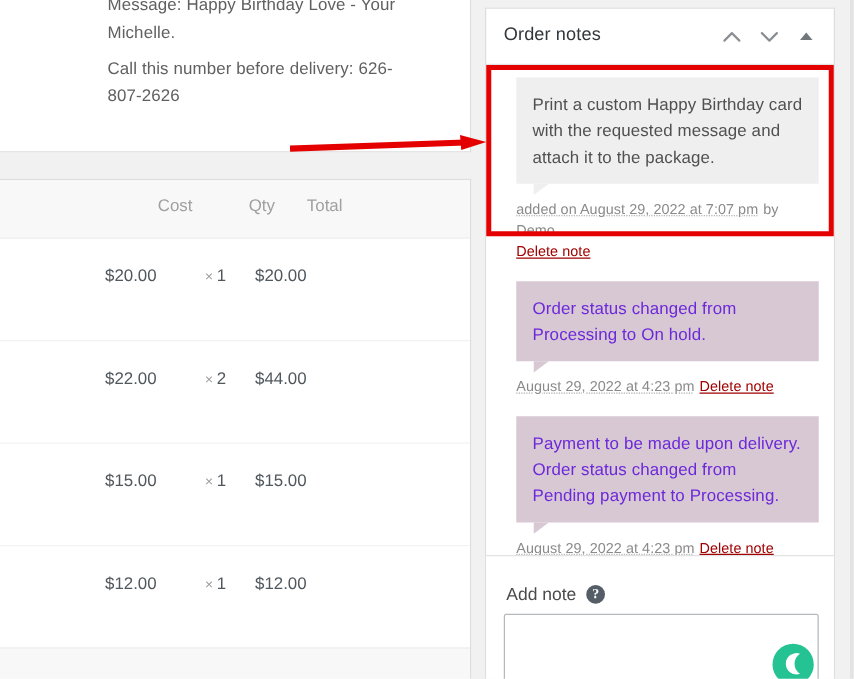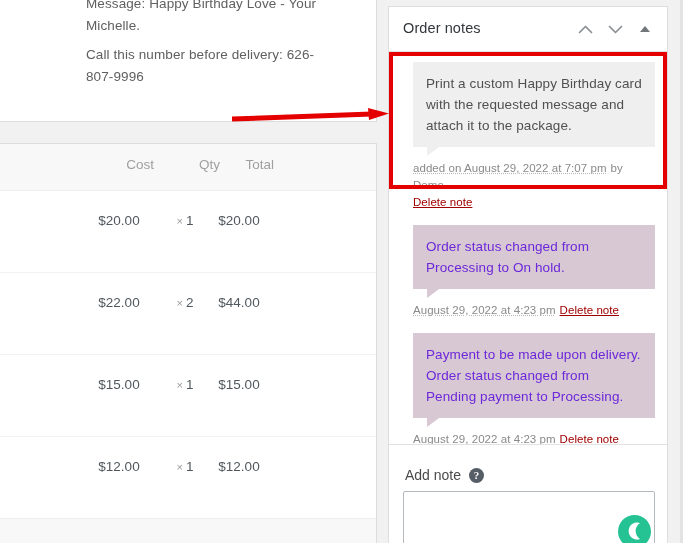--- a/index.html
+++ b/index.html
@@ -98,21 +98,21 @@
   }
   .item-row.r0 { top: 46px; }
   .item-row.r1 { top: 128px; }
   .item-row.r2 { top: 210px; }
   .item-row.r3 { top: 292px; border-bottom: 1px solid #eeeeee; }
   .cell {
     position: absolute;
     top: 23px;
     font-size: 13.5px;
     color: #51585d;
-    text-align: center;
+    text-align: left;
     white-space: nowrap;
   }
   .cell.cost  { right: 222px; width: 70px; }
   .cell.qty   { right: 170px; width: 42px; color: #51585d; }
   .cell.qty .mul { color: #9a9a9a; font-size: 11px; margin-right: 3px; }
   .cell.total { right: 102px; width: 70px; }
 
   .items-foot {
     position: absolute;
     left: 0; right: 0;
@@ -316,21 +316,21 @@
 </style>
 </head>
 <body>
 
 <div id="root">
 
   <div id="left-col">
 
     <div class="order-meta-panel">
       <div class="meta-text line1">Message: Happy Birthday Love - Your Michelle.</div>
-      <div class="meta-text line2">Call this number before delivery: 626-807-9996</div>
+      <div class="meta-text line2">Call this number before delivery: 626-807-2626</div>
     </div>
 
     <div class="gap-strip"></div>
 
     <div class="items-panel">
 
       <div class="items-head">
         <div class="col-head c-cost">Cost</div>
         <div class="col-head c-qty">Qty</div>
         <div class="col-head c-total">Total</div>

